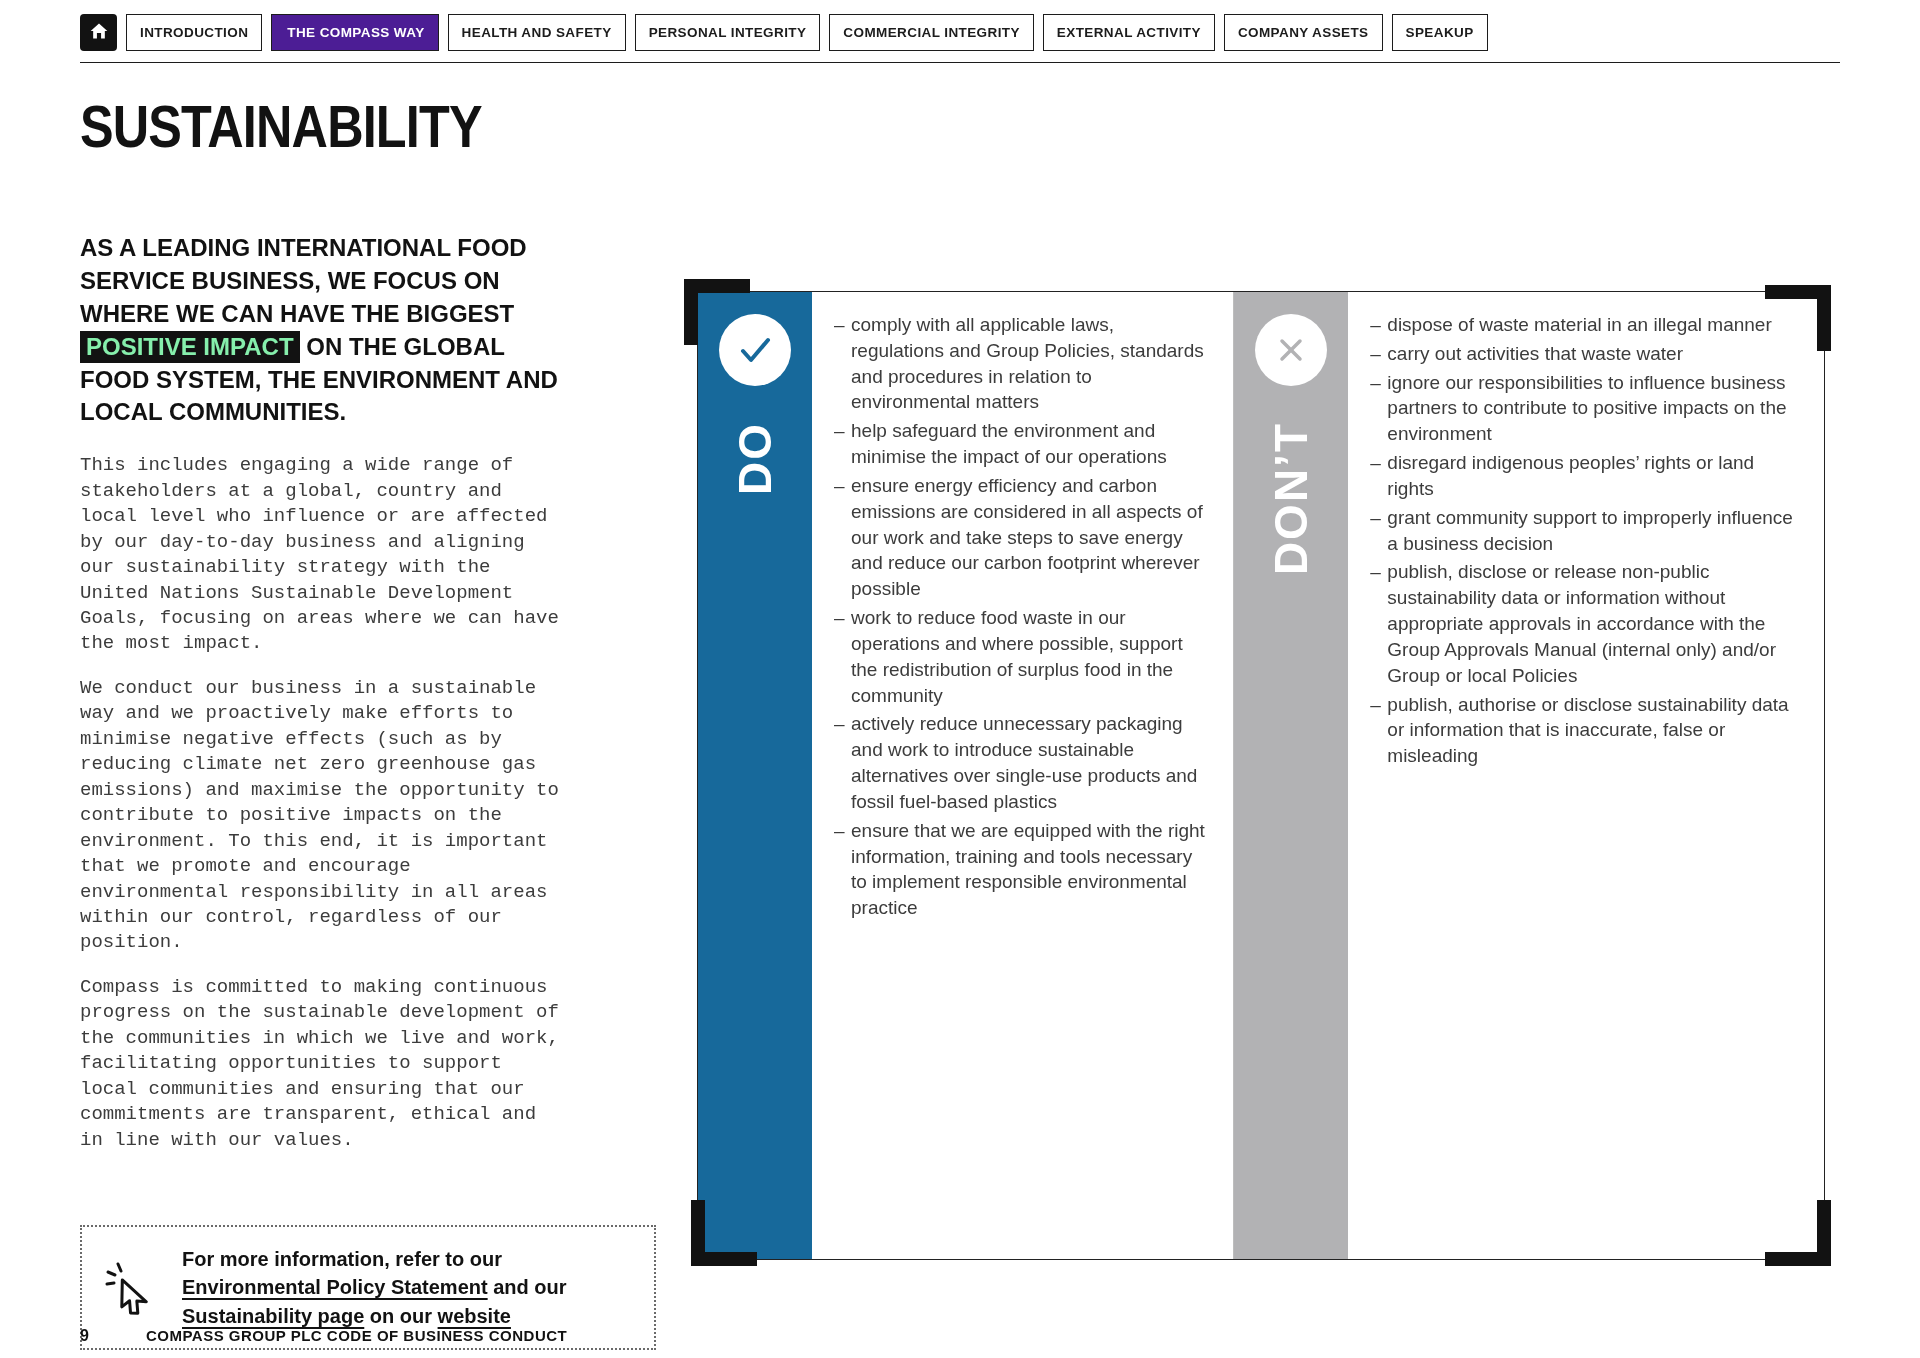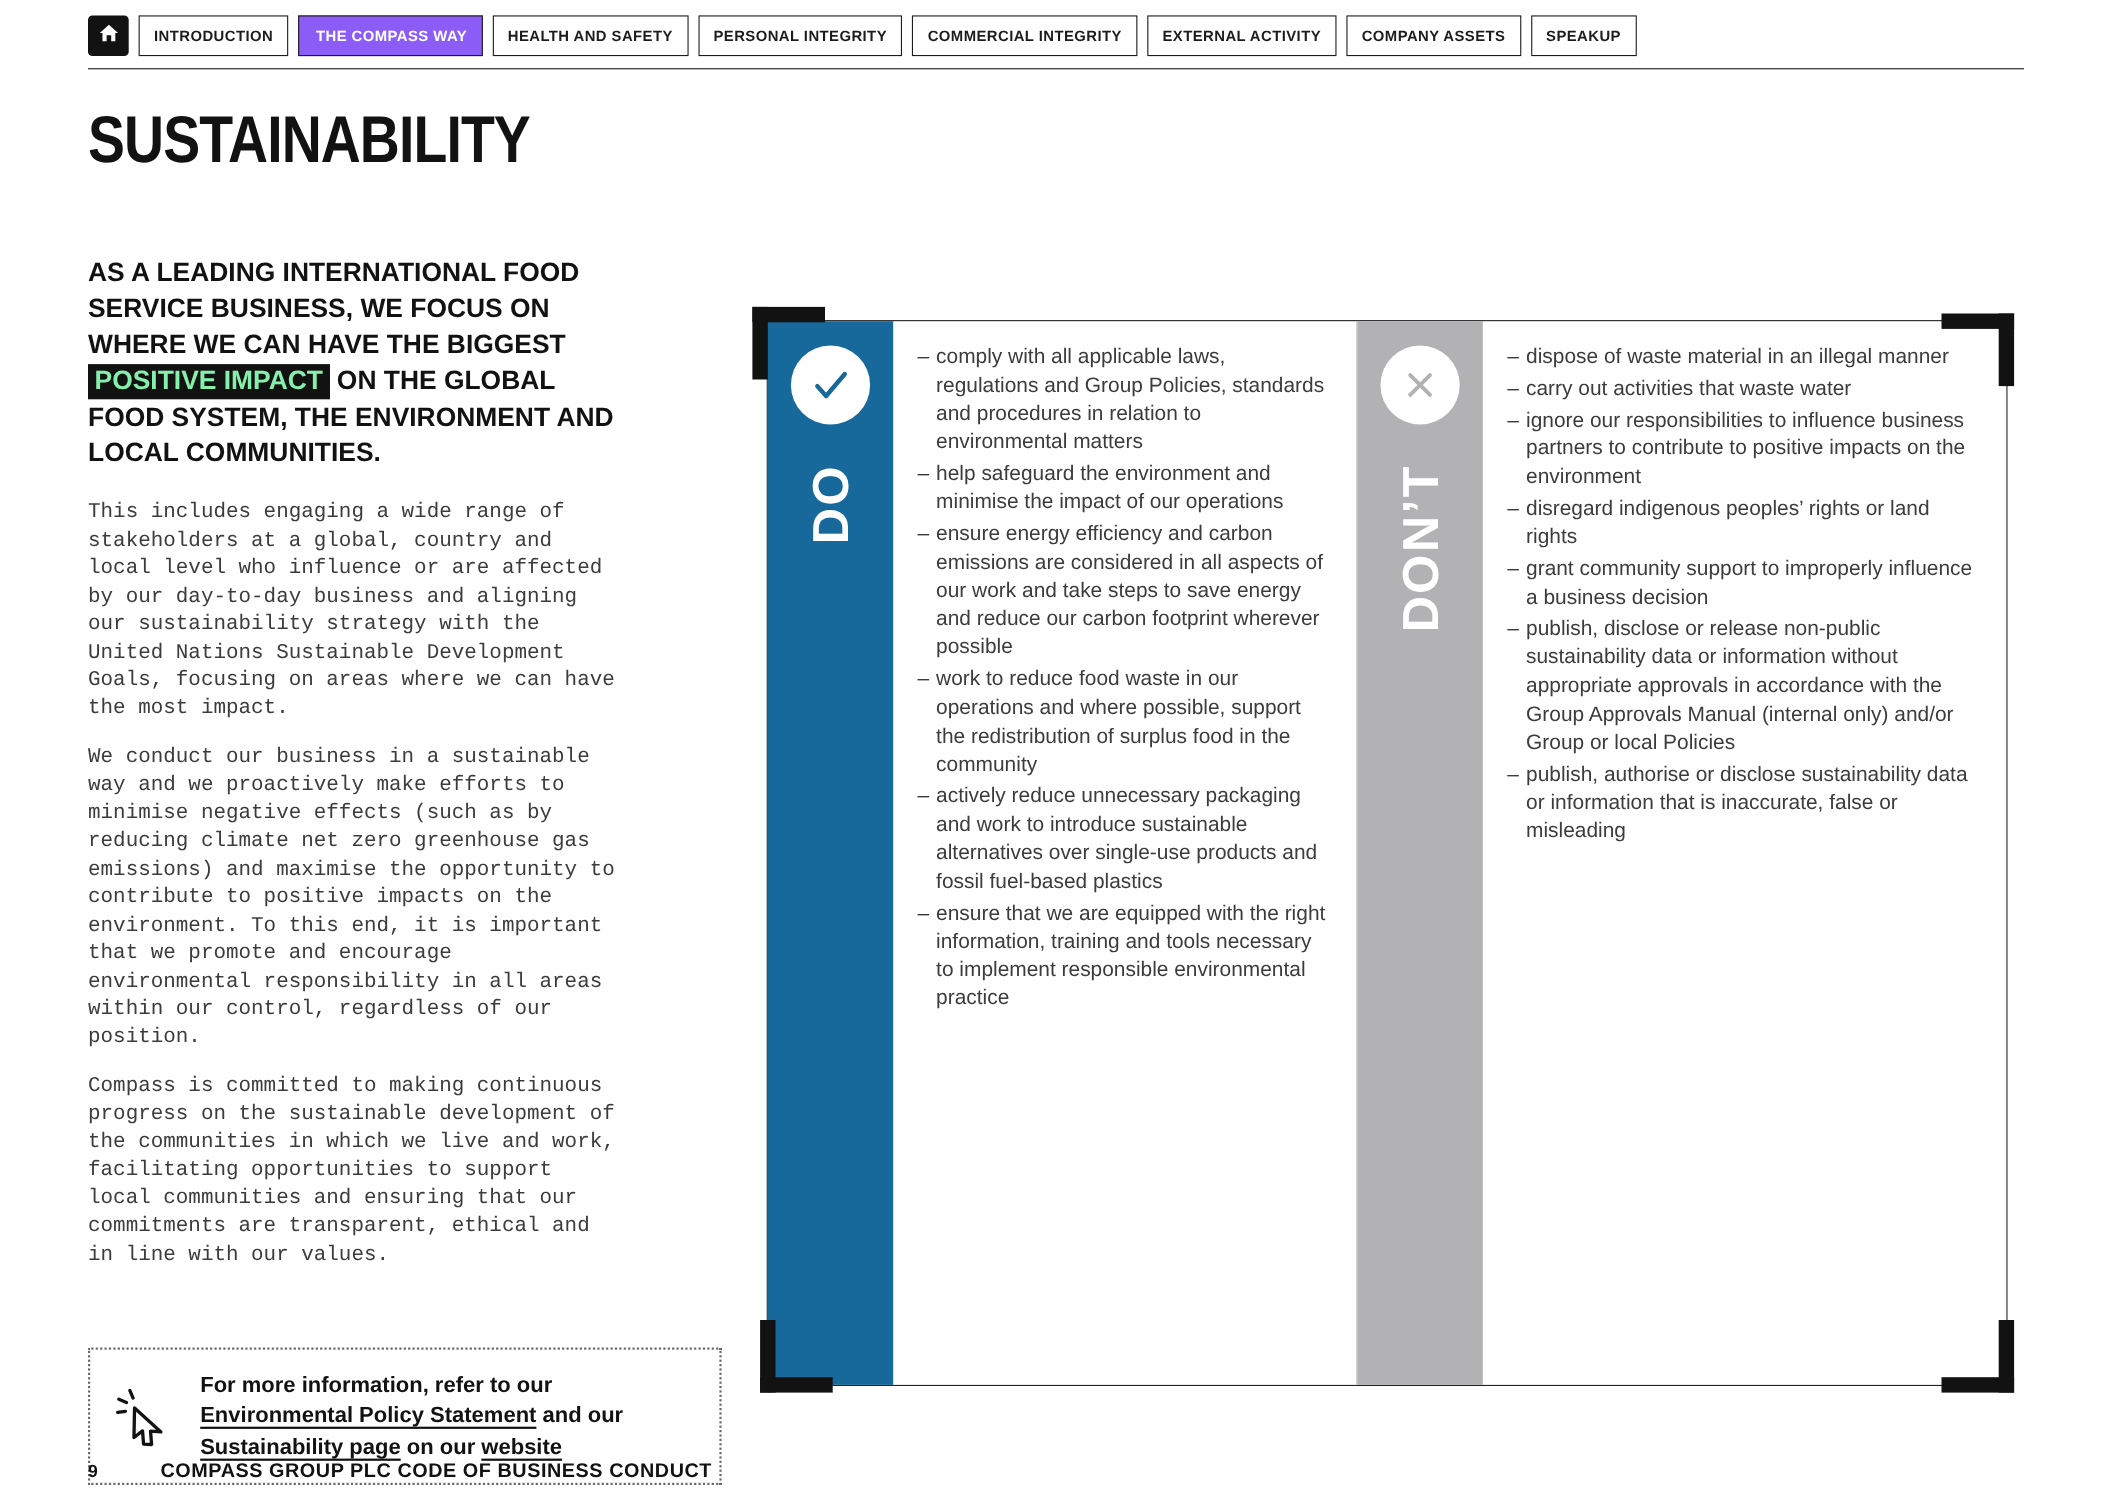--- a/index.html
+++ b/index.html
@@ -4,21 +4,21 @@
 <style>
   * { margin:0; padding:0; box-sizing:border-box; }
   html,body { background:#ffffff; }
   body { font-family:"Liberation Sans", sans-serif; color:#1a1a1a; }
   .page { position:relative; width:1920px; height:1358px; background:#fff; overflow:hidden; }
 
   
   .nav { position:absolute; left:80px; right:80px; top:14px; display:flex; align-items:flex-end; gap:9px; padding-bottom:11px; border-bottom:1px solid #1c1c1c; }
   .home-btn { width:37px; height:37px; background:#121212; border-radius:4px; display:flex; align-items:center; justify-content:center; cursor:pointer; flex:0 0 auto; }
   .tab { height:37px; display:flex; align-items:center; padding:0 13px; border:1px solid #1c1c1c; background:#fff; color:#1c1c1c; font-size:13.5px; font-weight:bold; letter-spacing:.4px; white-space:nowrap; cursor:pointer; }
-  .tab.active { background:#8b5cf6; color:#fff;padding-left:15px; }
+  .tab.active { background:#4c1d95; color:#fff;padding-left:15px; }
 
   
   .page-title { position:absolute; left:80px; top:92px; font-size:60px; font-weight:bold; letter-spacing:-1px; color:#121212; transform:scaleX(.84); transform-origin:left center; white-space:nowrap; }
 
   
   .left-col { position:absolute; left:80px; top:232px; width:482px; }
   .lead { font-size:24px; line-height:1.37; font-weight:bold; color:#121212; margin-bottom:24px; }
   .lead .hl { background:#121212; color:#86efac; padding:2px 6px 3px 6px; }
   .body-p { font-size:19px; line-height:1.34; color:#3c3c3c; margin-bottom:19px;font-family:Liberation Mono, monospace; }
 
@@ -44,21 +44,21 @@
 
   .panel-content { flex:1 1 auto; padding:20px 24px 20px 22px; }
   .panel-content.do-content { border-right:1px solid #bdbdbd; }
   .rule-list { list-style:none; }
   .rule-list li { position:relative; padding-left:17px; font-size:19px; line-height:1.36; color:#3c3c3c; margin-bottom:3px; }
   .rule-list li::before { content:"–"; position:absolute; left:0; top:0; color:#3c3c3c; }
 
   
   .footer { position:absolute; left:80px; top:1327px; display:flex; align-items:baseline; gap:57px; font-weight:bold; color:#121212; }
   .footer .pageno { font-size:16px; }
-  .footer .doc { font-size:18px; letter-spacing:.5px; }
+  .footer .doc { font-size:15px; letter-spacing:.5px; }
 </style>
 </head>
 <body>
 
 <div class="page">
 
   <nav class="nav">
     <div class="home-btn">
       <span>
         <svg width="20" height="20" viewBox="0 0 24 24">

